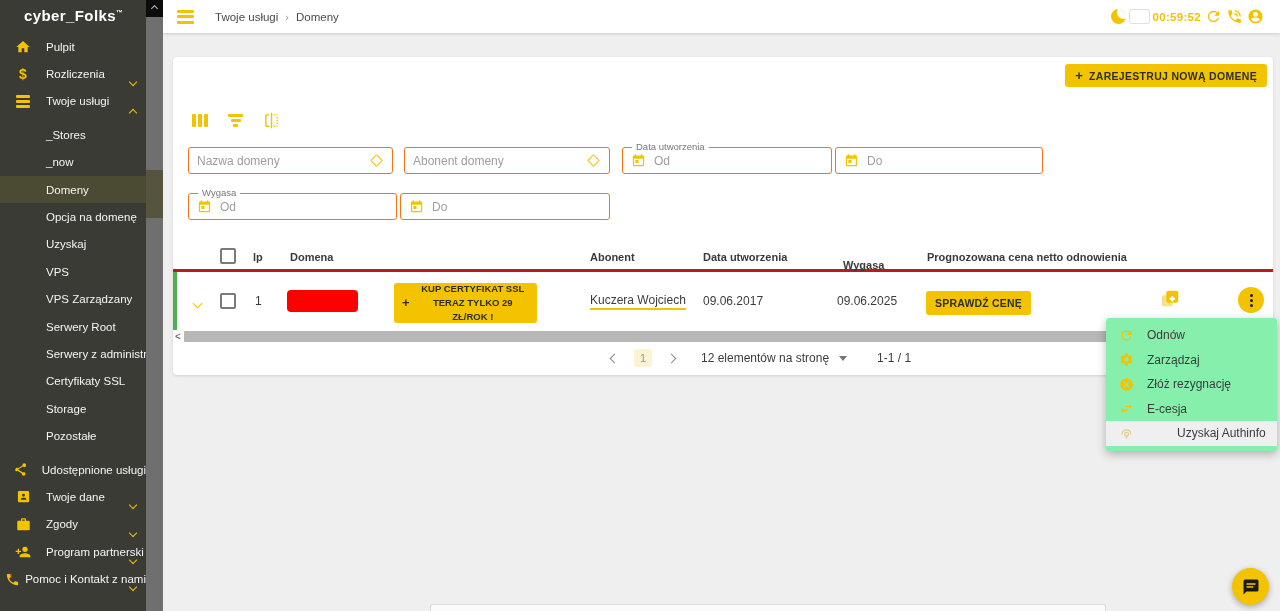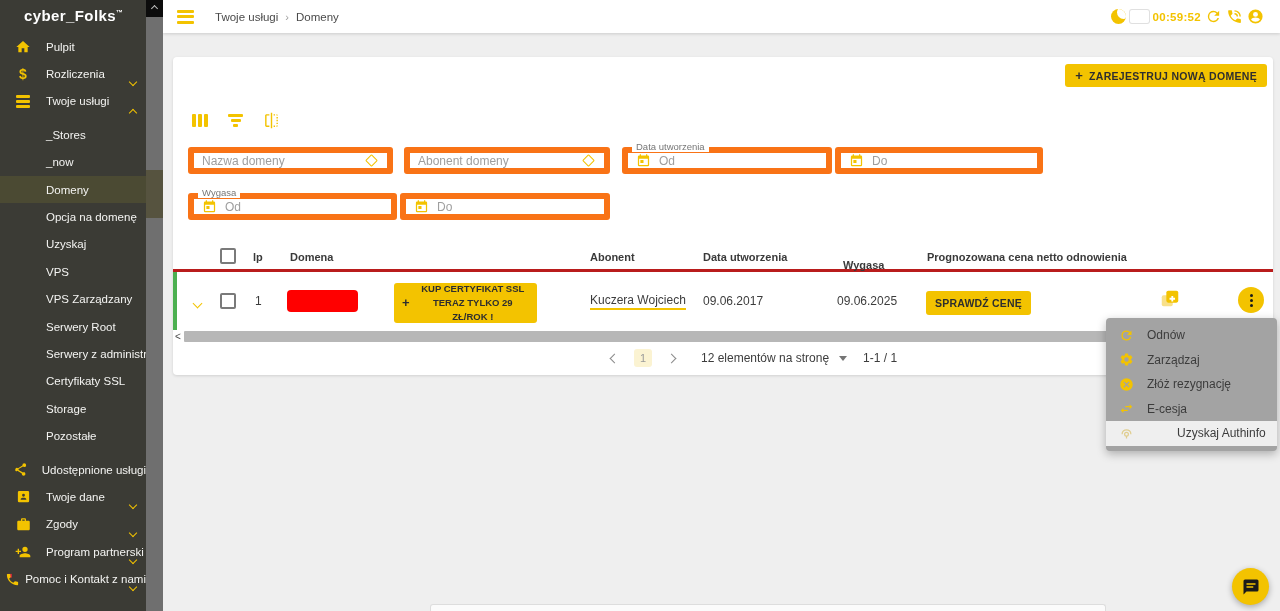--- a/index.html
+++ b/index.html
@@ -52,21 +52,21 @@
   .btn-yellow { background:#f3c300; color:#2e2e2e; border:none; border-radius:3px; font-weight:bold; font-family:"Liberation Sans",sans-serif; cursor:pointer; }
   .register { position:absolute; right:6px; top:7px; height:23px; font-size:10.5px; padding:0 10px; letter-spacing:.3px; display:flex; align-items:center; gap:6px; }
   .plus { font-size:13px; font-weight:bold; }
   .tools { position:absolute; left:19px; top:55px; display:flex; gap:20px; align-items:center; }
   .col-icon { display:flex; gap:2px; cursor:pointer; }
   .col-icon i { width:4px; height:13px; background:#f3c300; border-radius:1px; }
   .filt-icon { display:flex; flex-direction:column; gap:2.5px; align-items:center; cursor:pointer; }
   .filt-icon i { height:2.5px; background:#f3c300; border-radius:1px; }
   .filt-icon i:nth-child(1){width:15px;} .filt-icon i:nth-child(2){width:10px;} .filt-icon i:nth-child(3){width:5px;}
 
-  .inp { position:absolute; height:27px; border:6px solid #f97316; border-radius:3px; background:#fff; display:flex; align-items:center; }
+  .inp { position:absolute; height:27px; border:1px solid #f97316; border-radius:3px; background:#fff; display:flex; align-items:center; }
   .inp input { border:none; outline:none; flex:1; font-size:12px; color:#3c3c3c; padding:0 8px; background:transparent; font-family:"Liberation Sans",sans-serif; min-width:0; }
   .inp input::placeholder { color:#9e9e9e; }
   .diamond { width:9px; height:9px; border:1.8px solid #f3c300; transform:rotate(45deg); margin-right:11px; border-radius:1px; flex:none; cursor:pointer; }
   .cal { margin-left:8px; flex:none; cursor:pointer; }
   .fld-label { position:absolute; top:-6px; font-size:9.5px; color:#777; background:#fff; padding:0 4px; z-index:1; }
 
   
   .thead { position:absolute; left:0; top:186px; width:100%; height:29px; border-bottom:3px solid #b91c1c; font-size:11px; font-weight:bold; color:#3a3a3a; }
   .thead span { position:absolute; top:8px; }
   .cbx { width:16px; height:16px; border:2px solid #7a7a7a; border-radius:2px; background:#fff; cursor:pointer; }
@@ -87,24 +87,24 @@
   .hscroll .track { position:absolute; left:11px; right:0px; top:0; height:11px; background:#b7b7b7; border-radius:1px; }
 
   
   .pager { position:absolute; left:438px; top:292px; display:flex; align-items:center; font-size:12px; color:#3c3c3c; }
   .pchev { width:7px; height:7px; border-right:1.7px solid #8a8a8a; border-top:1.7px solid #8a8a8a; display:inline-block; cursor:pointer; }
   .pchev.left { transform:rotate(-135deg); }
   .pchev.right { transform:rotate(45deg); }
   .page-chip { width:18px; height:18px; background:#fbf3d2; color:#9b9b9b; border-radius:3px; display:flex; align-items:center; justify-content:center; font-size:11px; margin:0 16px; cursor:pointer; }
   .perpage { margin-left:26px; cursor:pointer; }
   .caret-down { width:0; height:0; border-left:4px solid transparent; border-right:4px solid transparent; border-top:5px solid #757575; display:inline-block; margin-left:10px; cursor:pointer; }
-  .range { margin-left:16px; }
-
-  
-  .menu { position:absolute; left:1106px; top:318px; width:171px; background:#a3a3a3; border-radius:4px; box-shadow:0 3px 10px rgba(0,0,0,.28); z-index:20; padding:5px 0; }
+  .range { margin-left:30px; }
+
+  
+  .menu { position:absolute; left:1106px; top:318px; width:171px; background:#86efac; border-radius:4px; box-shadow:0 3px 10px rgba(0,0,0,.28); z-index:20; padding:5px 0; }
   .mitem { height:24.5px; display:flex; align-items:center; padding-left:13px; gap:13px; font-size:12px; color:#3c3c3c; cursor:pointer; }
   .mitem.hl { background:#efefef;gap:43px; }
   .mitem svg { flex:none; }
 
   
   .copy-ic { position:absolute; left:986px; top:16px; cursor:pointer; }
 
   
   .fab { position:absolute; left:1232px; top:568px; width:37px; height:37px; border-radius:50%; background:#f3c300; box-shadow:0 2px 6px rgba(0,0,0,.3); display:flex; align-items:center; justify-content:center; z-index:30; cursor:pointer; }
 

